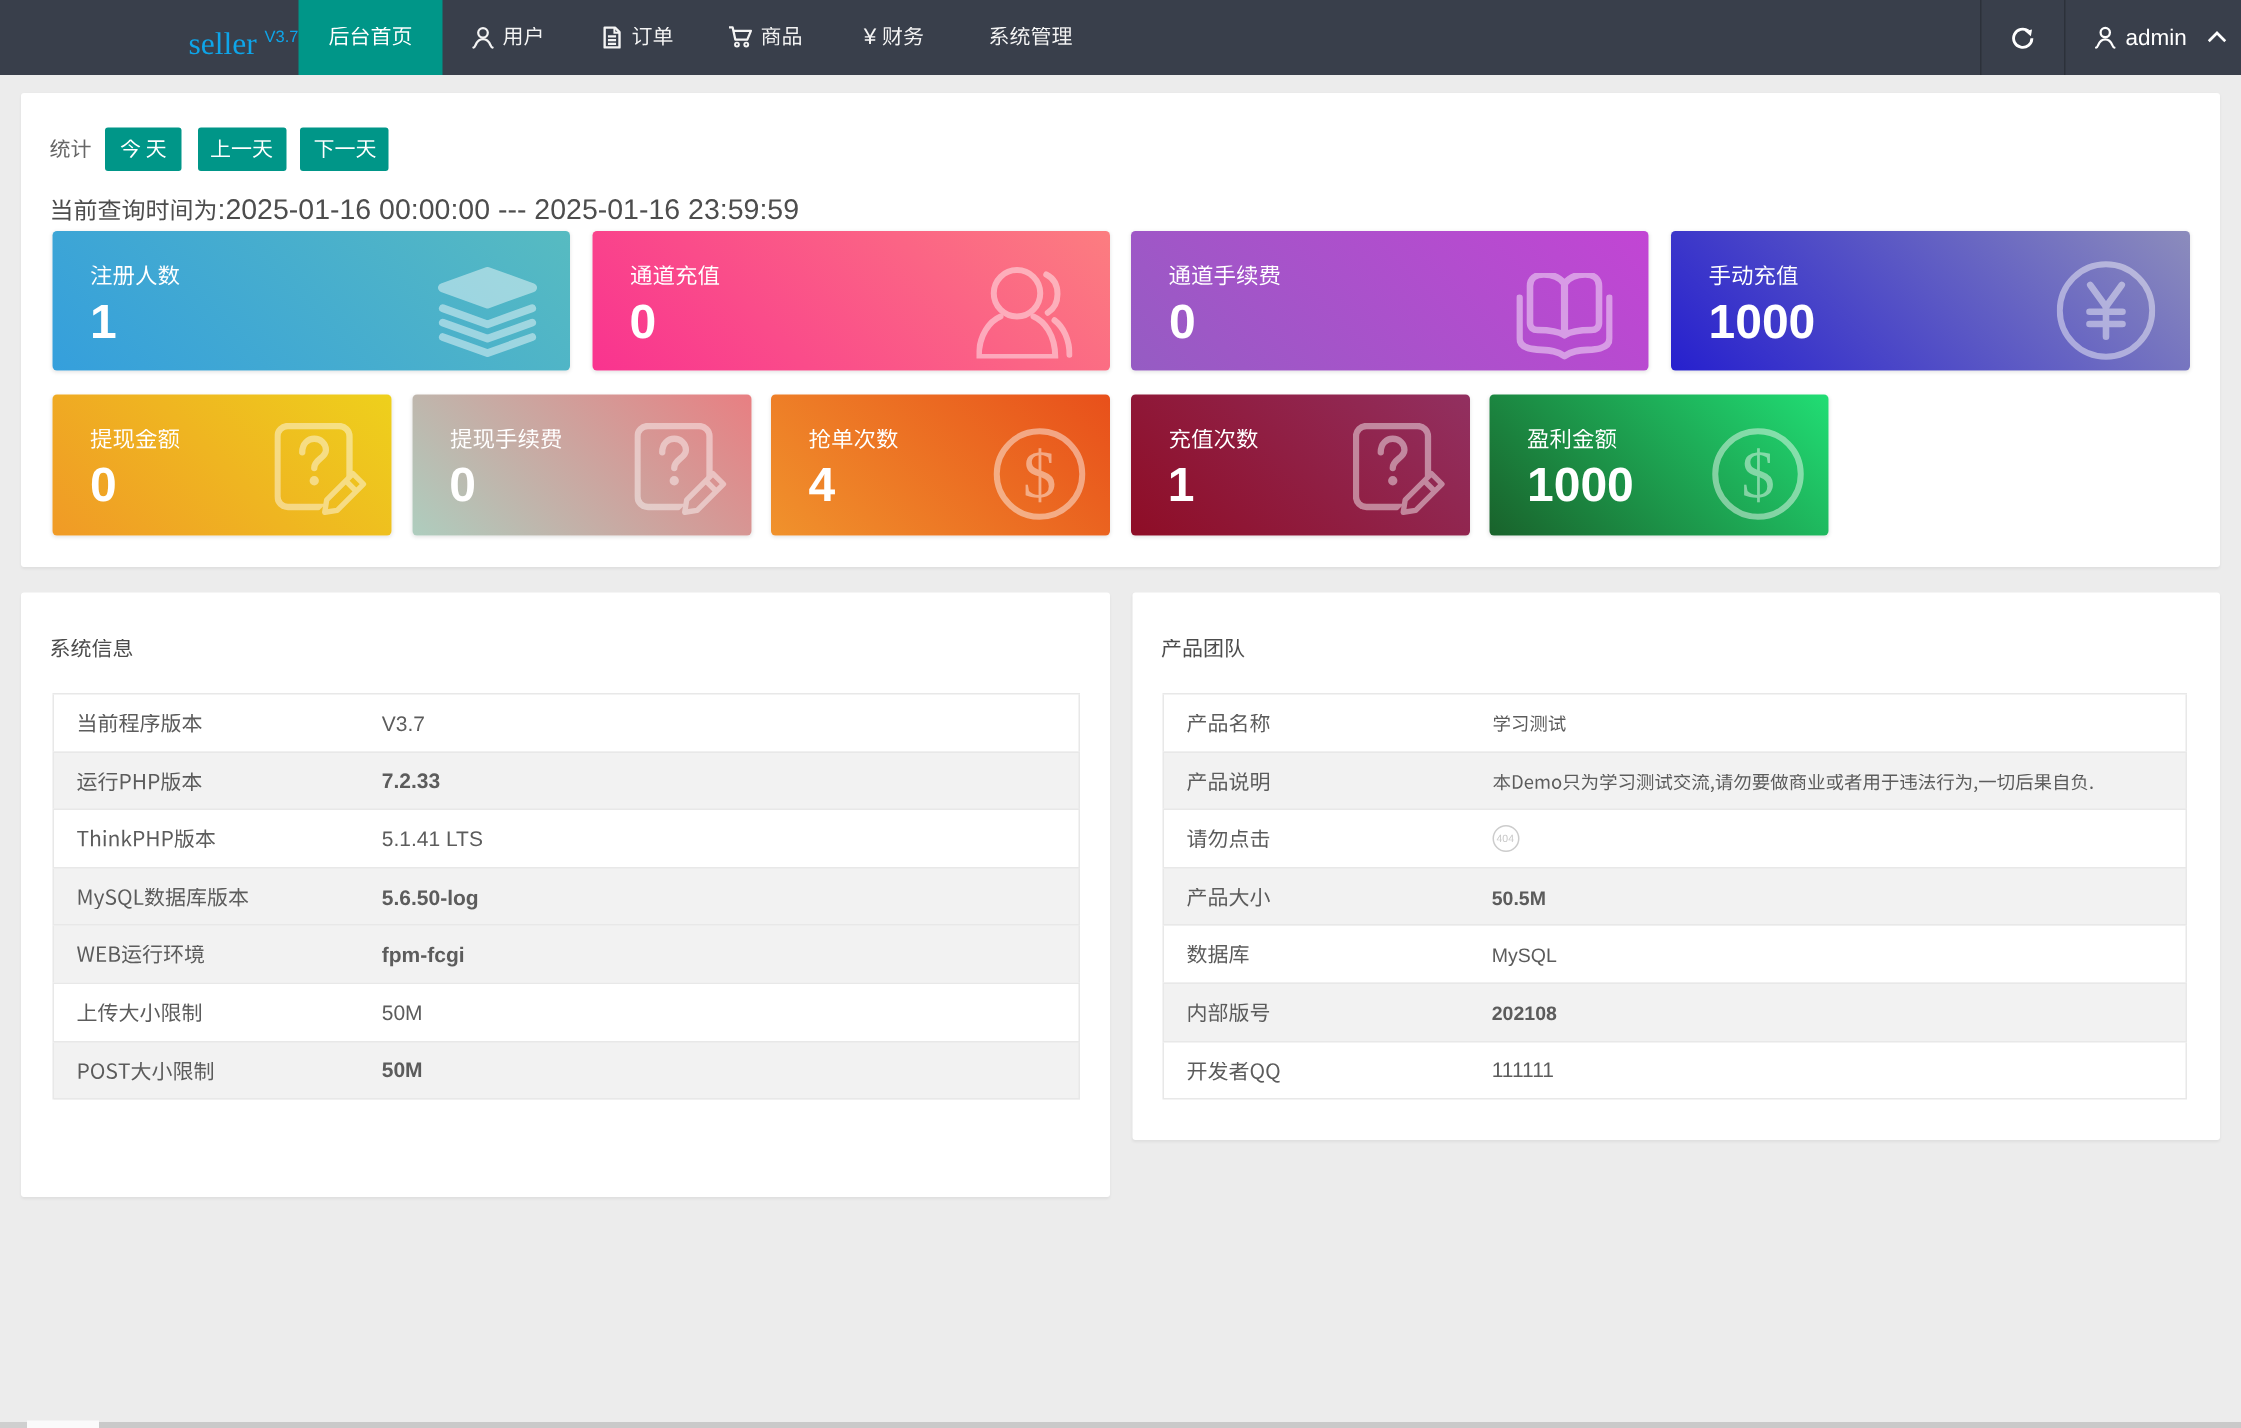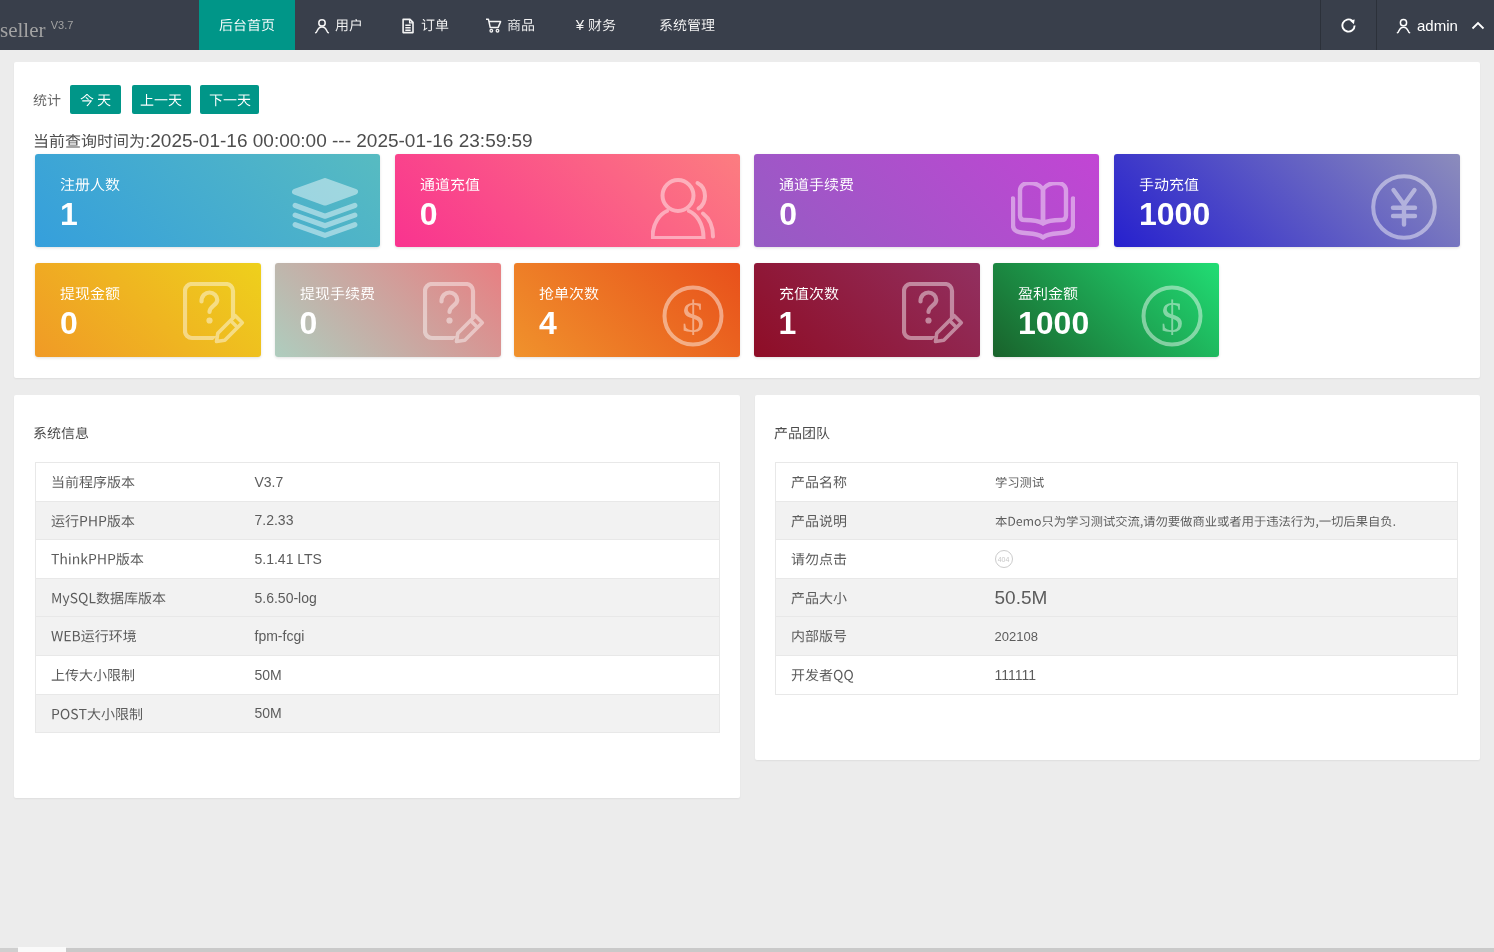--- a/index.html
+++ b/index.html
@@ -1,40 +1,40 @@
 <!DOCTYPE html>
 <html><head><meta charset="utf-8">
 <style>
 * { margin:0; padding:0; box-sizing:border-box; }
 html,body { width:1494px; height:952px; overflow:hidden; background:#ececec;
   font-family:"Liberation Sans",sans-serif; position:relative; }
 svg.ct { display:inline-block; vertical-align:middle; }
 .nav { position:absolute; left:0; top:0; width:1494px; height:50px; background:#393f4b; }
 .logo { position:absolute; left:0; top:0; width:199px; height:32px; line-height:50px;
-  text-align:left; color:#a3a3a3; font-family:"Liberation Serif",serif; font-size:21px; }
+  text-align:right; color:#0ea5e9; font-family:"Liberation Serif",serif; font-size:21px; }
 .logo sup { font-size:11px; font-family:"Liberation Sans",sans-serif; }
 .nitem { position:absolute; top:0; height:50px; line-height:50px; text-align:center;
   white-space:nowrap; }
 .nitem svg { vertical-align:middle; }
 .nsep { position:absolute; top:0; width:1px; height:50px; background:rgba(0,0,0,0.22); }
 .panel { position:absolute; background:#fff; border-radius:2px;
   box-shadow:0 1px 2px rgba(0,0,0,0.06); }
 .scard { position:absolute; border-radius:3px; overflow:hidden;
   box-shadow:0 1px 3px rgba(0,0,0,0.12); }
 .slabel { position:absolute; left:25px; top:22px; }
 .sval { position:absolute; left:25px; top:44px; color:#fff; font-size:32px;
   font-weight:bold; line-height:32px; }
 .sicon { position:absolute; }
 .btn { position:absolute; height:29px; line-height:29px; background:#009688;
   border-radius:2px; text-align:center; top:23px; }
 .itab { border-collapse:collapse; }
 .itab td { height:38.6px; font-size:14px; color:#5c5c5c; border:1px solid #e8e8e8;
   border-left:none; border-right:none; }
 .itab { border:1px solid #e8e8e8; }
-.itab tr.even { background:#f2f2f2; }
+.itab tr.even { background:#f2f2f2;font-weight:bold; }
 .itab td.lc { width:204px; padding-left:15px; }
 .itab td.vc { padding-left:15px; }
 .abs { position:absolute; }
 </style></head>
 <body>
 <svg width="0" height="0" style="position:absolute">
     <defs>
       <path id="g0020" d=""></path>
       <path id="g002c" d="M75 190C165 152 221 77 221 -19C221 -86 192 -126 144 -126C107 -126 75 -102 75 -62C75 -22 106 2 142 2L153 1C152 61 115 109 53 136Z"></path>
       <path id="g002e" d="M139 13C175 13 205 -15 205 -56C205 -98 175 -126 139 -126C102 -126 73 -98 73 -56C73 -15 102 13 139 13Z"></path>
@@ -616,21 +616,29 @@
               </svg></td>
             <td class="vc"><span style="display:inline-block;width:18px;height:18px;border:1px solid #ccc;border-radius:50%;color:#c8c8c8;font-size:7px;line-height:18px;text-align:center;vertical-align:middle">404</span></td>
           </tr>
           <tr class="even">
             <td class="lc"><svg class="ct" width="56.0" height="14" viewBox="0 -800 4000 1000" fill="#5c5c5c">
                 <use href="#g4ea7"></use>
                 <use href="#g54c1" x="1000"></use>
                 <use href="#g5927" x="2000"></use>
                 <use href="#g5c0f" x="3000"></use>
               </svg></td>
-            <td class="vc"><span style="font-size:19px">50.5M</span></td>
+            <td class="vc"><span style="font-size:13px">50.5M</span></td>
+          </tr>
+          <tr>
+            <td class="lc"><svg class="ct" width="42.0" height="14" viewBox="0 -800 3000 1000" fill="#5c5c5c">
+                <use href="#g6570"></use>
+                <use href="#g636e" x="1000"></use>
+                <use href="#g5e93" x="2000"></use>
+              </svg></td>
+            <td class="vc"><span style="font-size:13px">MySQL</span></td>
           </tr>
           <tr class="even">
             <td class="lc"><svg class="ct" width="56.0" height="14" viewBox="0 -800 4000 1000" fill="#5c5c5c">
                 <use href="#g5185"></use>
                 <use href="#g90e8" x="1000"></use>
                 <use href="#g7248" x="2000"></use>
                 <use href="#g53f7" x="3000"></use>
               </svg></td>
             <td class="vc"><span style="font-size:13px">202108</span></td>
           </tr>

